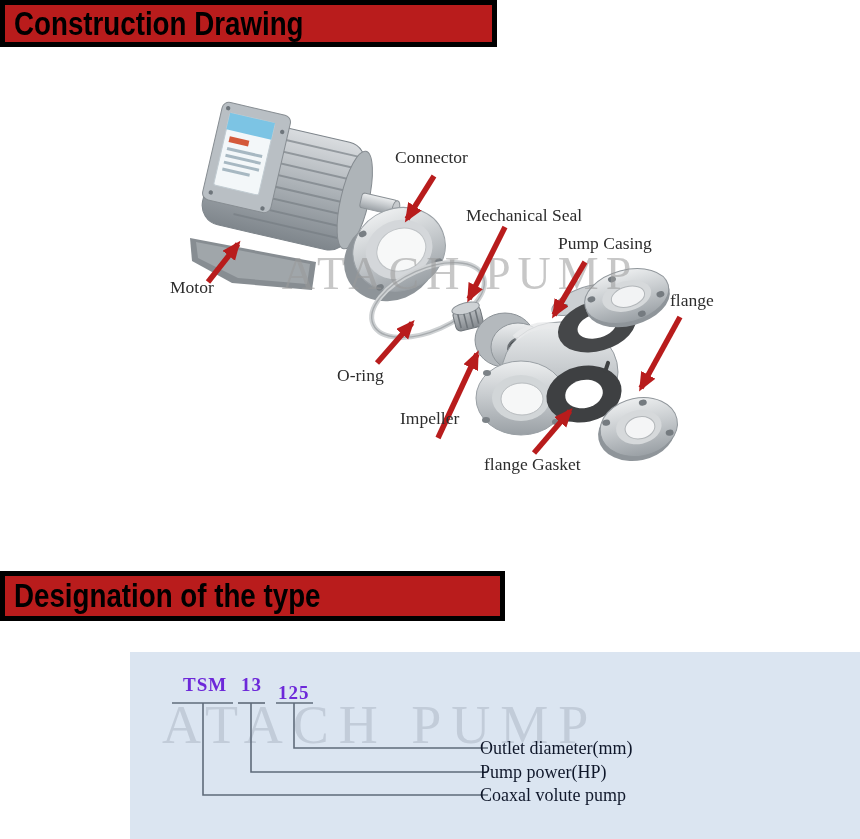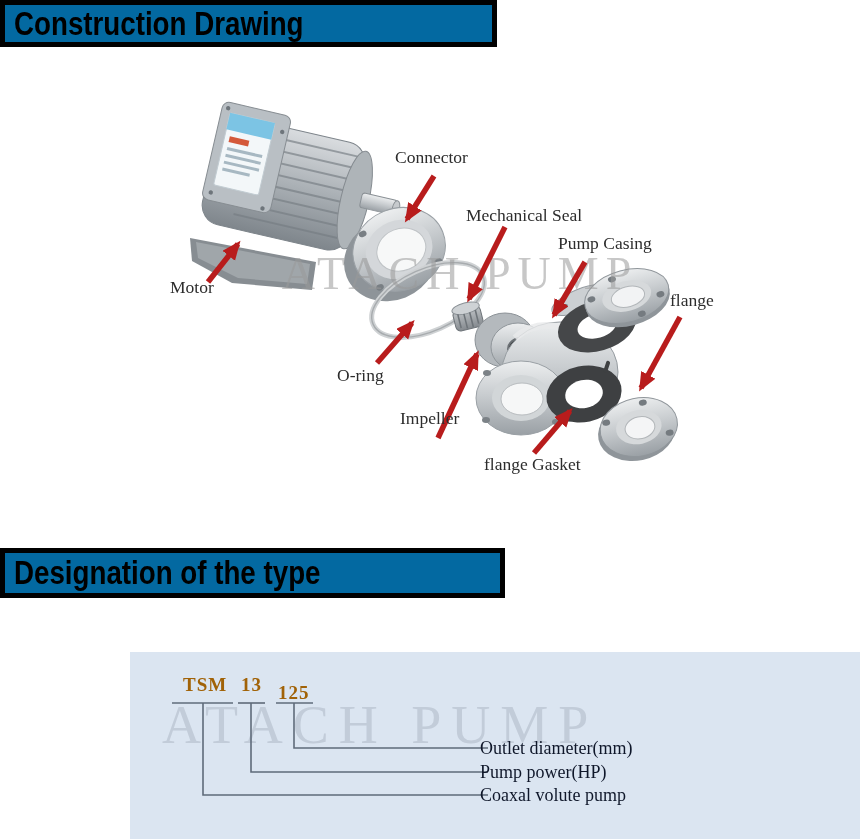--- a/index.html
+++ b/index.html
@@ -1,40 +1,40 @@
 <!DOCTYPE html>
 <html><head>
 <meta charset="utf-8">
 <style>
   html,body{margin:0;padding:0;background:#fff;}
   .page{position:relative;width:860px;height:839px;background:#ffffff;overflow:hidden;
         font-family:"Liberation Serif",serif;}
 
   
-  .hdr-box{position:absolute;left:0;background:#0369a1;border:5px solid #000;
+  .hdr-box{position:absolute;left:0;background:#b91c1c;border:5px solid #000;
            box-sizing:border-box;display:flex;align-items:center;padding-left:9px;}
   .hdr-box.h1{top:0;width:497px;height:47px;}
-  .hdr-box.h2{top:548px;width:505px;height:50px;}
+  .hdr-box.h2{top:571px;width:505px;height:50px;}
   .hdr-text{font-family:"Liberation Sans",sans-serif;font-weight:700;font-size:33px;
             color:#000;white-space:nowrap;transform:scaleX(.84);transform-origin:0 50%;
             letter-spacing:0;}
 
   
   .diagram{position:absolute;left:0;top:48px;width:860px;height:508px;}
   .diagram svg{display:block;}
   text.part-label{font-family:"Liberation Serif",serif;font-size:17.5px;fill:#2d2d2d;}
   text.watermark-top{font-family:"Liberation Serif",serif;font-size:46px;fill:#9a9a9a;
                      opacity:.55;letter-spacing:7px;}
 
   
   .desig-panel{position:absolute;left:130px;top:652px;width:730px;height:187px;
                background:#dbe5f1;}
   .desig-panel .wm{position:absolute;left:32px;top:42px;font-size:54px;color:#c2ccd9;
                    letter-spacing:10px;white-space:nowrap;font-family:"Liberation Serif",serif;}
-  .model-part{position:absolute;top:22px;font-size:19px;font-weight:600;color:#a16207;
+  .model-part{position:absolute;top:22px;font-size:19px;font-weight:600;color:#6d28d9;
               letter-spacing:1px;font-family:"Liberation Serif",serif;}
   .model-part.p1{left:53px;} .model-part.p2{left:111px;} .model-part.p3{left:148px;margin-top:8px;}
   .legend-label{position:absolute;left:350px;font-size:18px;color:#0f172a;
                 white-space:nowrap;font-family:"Liberation Serif",serif;}
   .legend-label.l1{top:86px;} .legend-label.l2{top:110px;} .legend-label.l3{top:133px;}
   .desig-lines{position:absolute;left:0;top:0;}
 </style>
 </head>
 <body>
 

